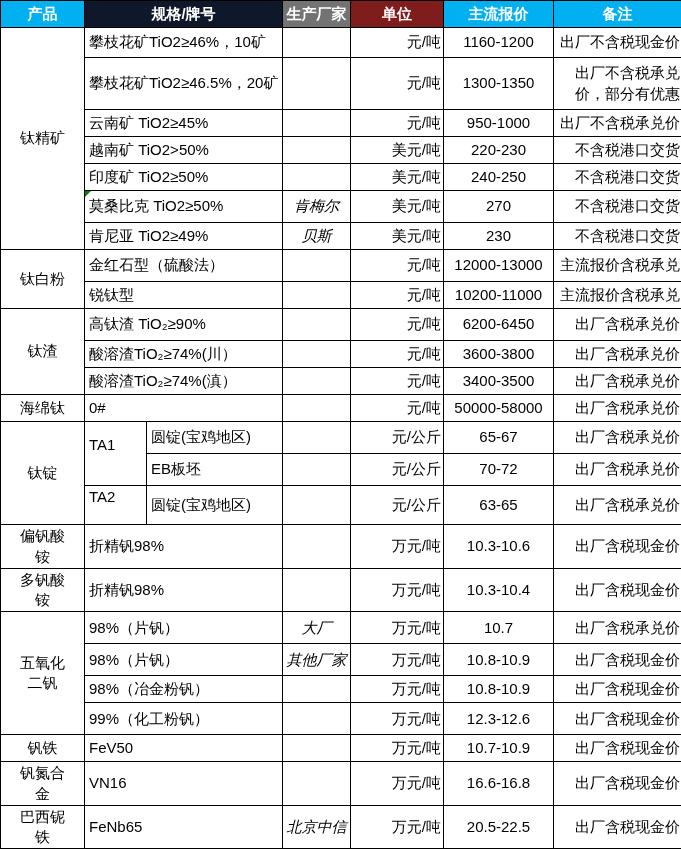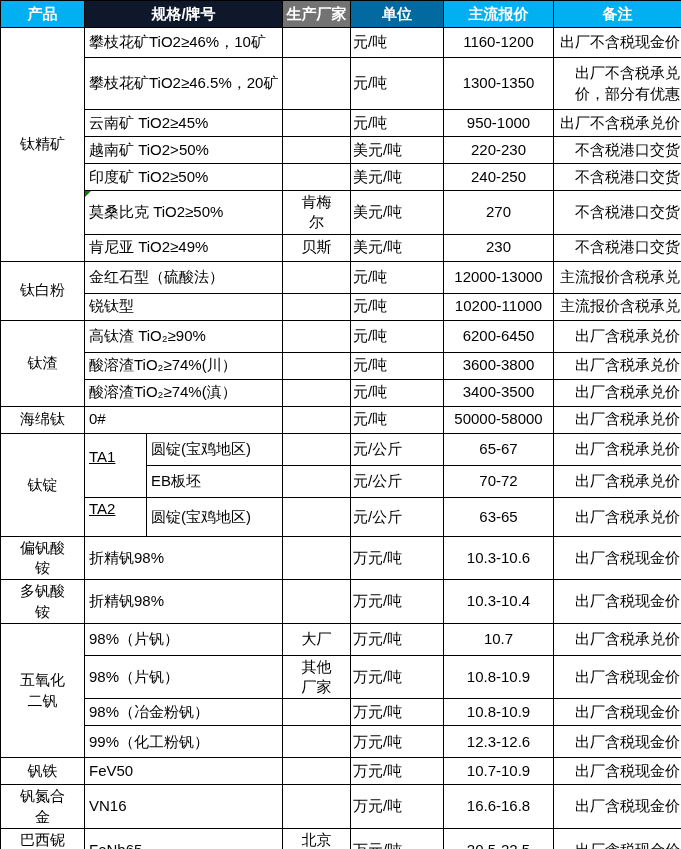--- a/index.html
+++ b/index.html
@@ -22,24 +22,24 @@
     overflow: hidden;
     line-height: 1.35;
   }
   .price-table thead th {
     color: #fff;
     font-weight: bold;
     height: 24px;
     text-align: center;
   }
   td.prod  { text-align: center; padding: 1px 14px; }
-  td.ta    { text-align: left;   padding: 1px 2px 17px 4px; text-decoration: underline; }
+  td.ta    { text-align: left;   padding: 1px 2px 17px 4px; }
   td.spec  { text-align: left;   padding: 1px 2px 1px 4px; }
-  td.maker { text-align: center; padding: 1px 17px; }
-  td.unit  { text-align: left; padding: 1px 2px; }
+  td.maker { text-align: center; padding: 1px 2px; font-style: italic; }
+  td.unit  { text-align: right; padding: 1px 2px; }
   td.price { text-align: center; padding: 1px 2px; }
   td.note  { text-align: right;   padding: 1px 1px 1px 3px; }
   tr { height: 27px; }
   tr.h30 { height: 30px; }
   tr.h32 { height: 32px; }
   tr.h34 { height: 34px; }
   tr.h52 { height: 52px; }
   td.flagged { position: relative; }
   .corner-flag {
     position: absolute;
@@ -60,21 +60,21 @@
     <col style="width:68px">
       <col style="width:93px">
       <col style="width:110px">
       <col style="width:128px">
   </colgroup>
   <thead>
     <tr>
       <th style="background: rgb(0, 176, 240);">产品</th>
       <th colspan="2" style="background: #0f172a;">规格/牌号</th>
       <th style="background: #737373;">生产厂家</th>
-      <th style="background: #0369a1;">单位</th>
+      <th style="background: #7f1d1d;">单位</th>
       <th style="background: rgb(0, 176, 240);">主流报价</th>
       <th style="background: rgb(0, 176, 240);">备注</th>
     </tr>
   </thead>
   <tbody>
     <tr class="h30">
       <td class="prod" rowspan="7">钛精矿</td>
       <td class="spec" colspan="2">攀枝花矿TiO2≥46%，10矿</td>
       <td class="maker"></td>
       <td class="unit">元/吨</td>

